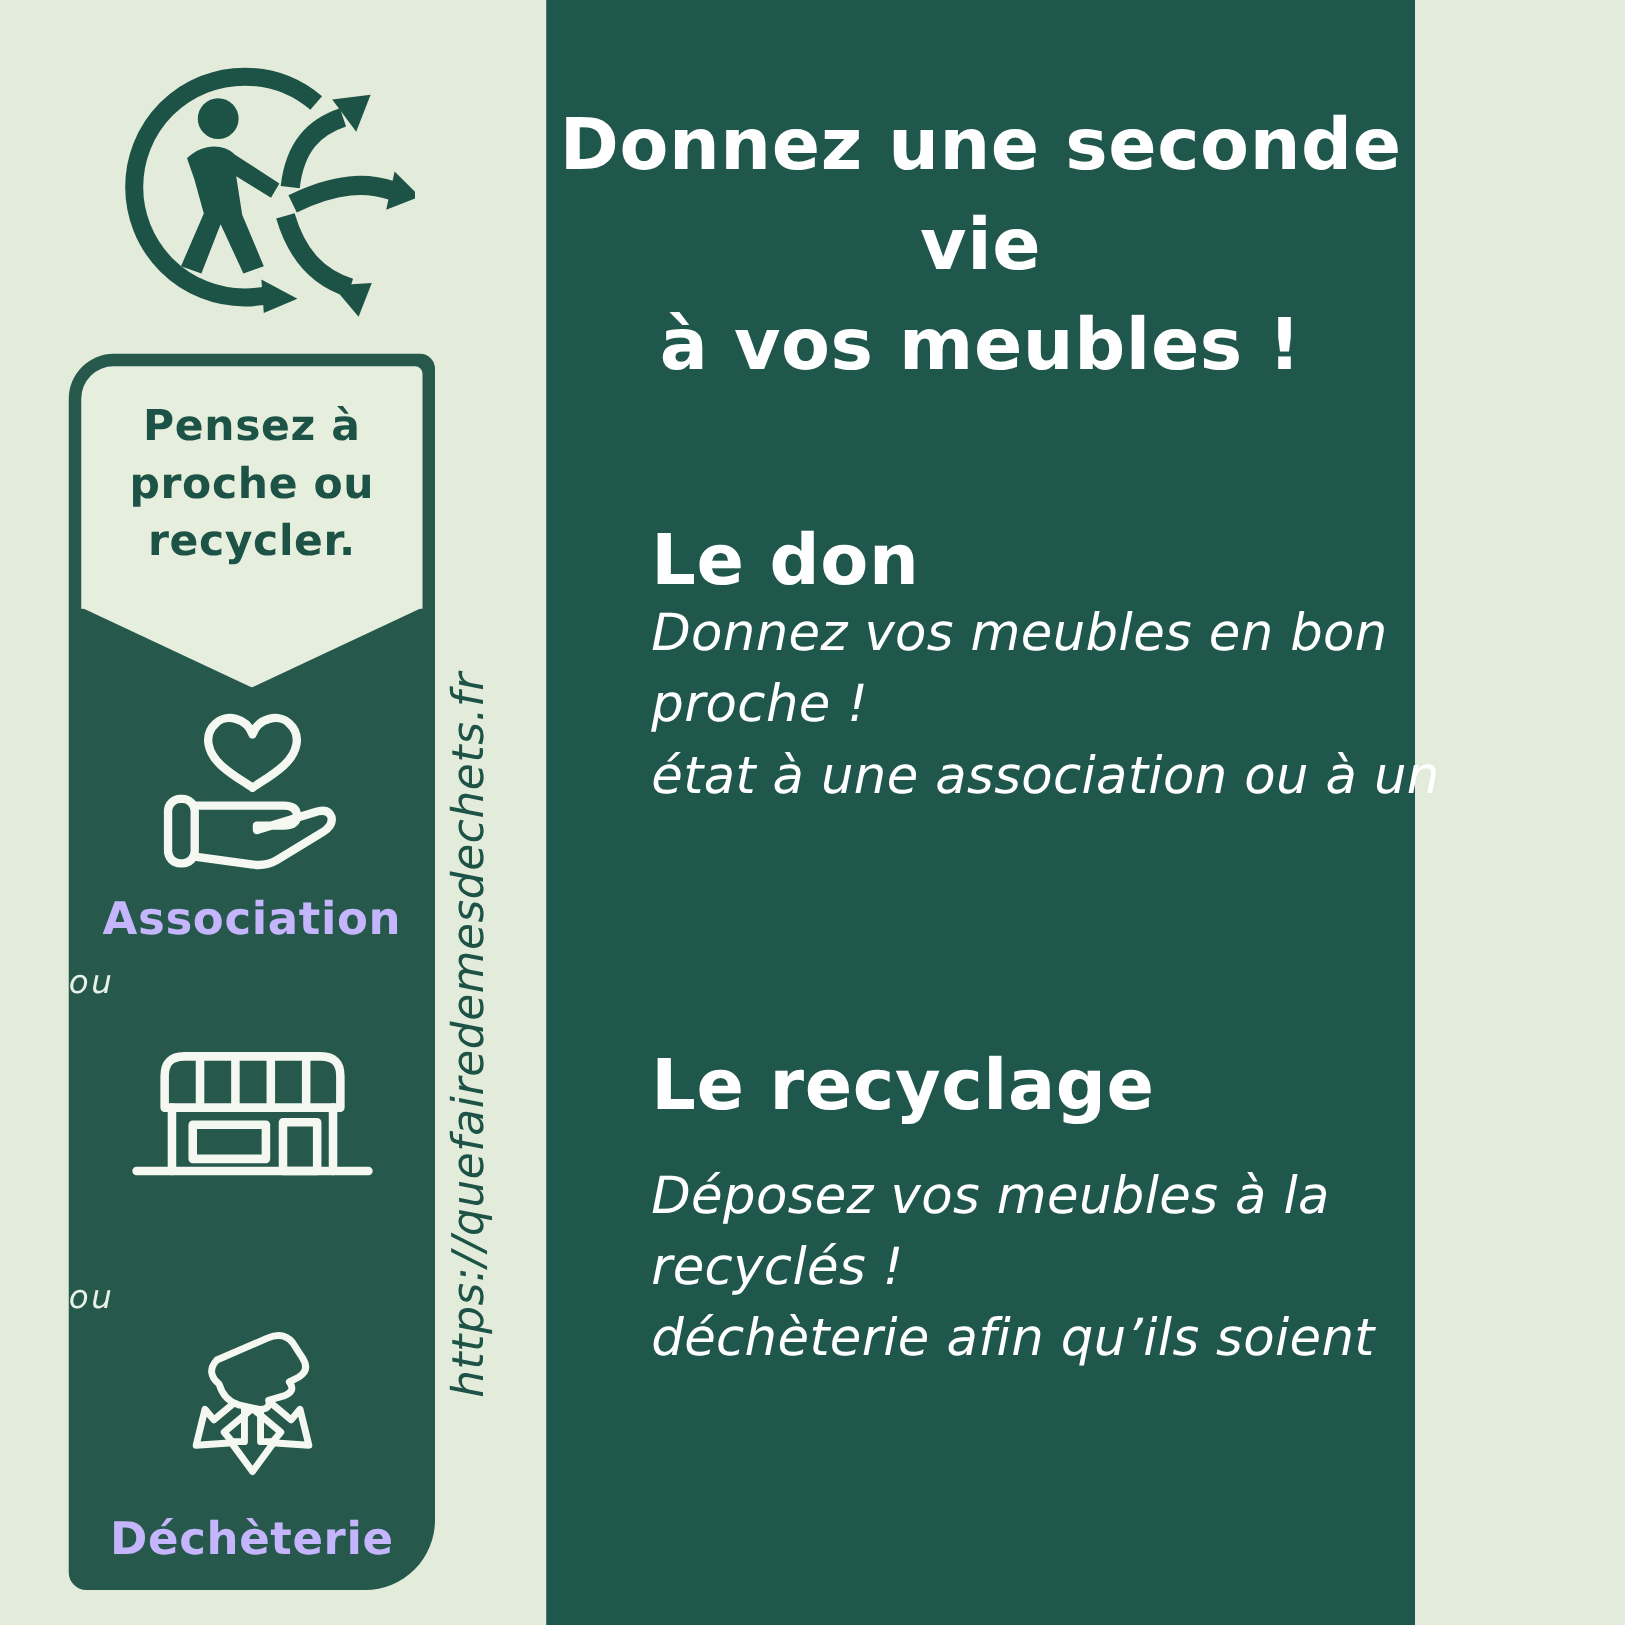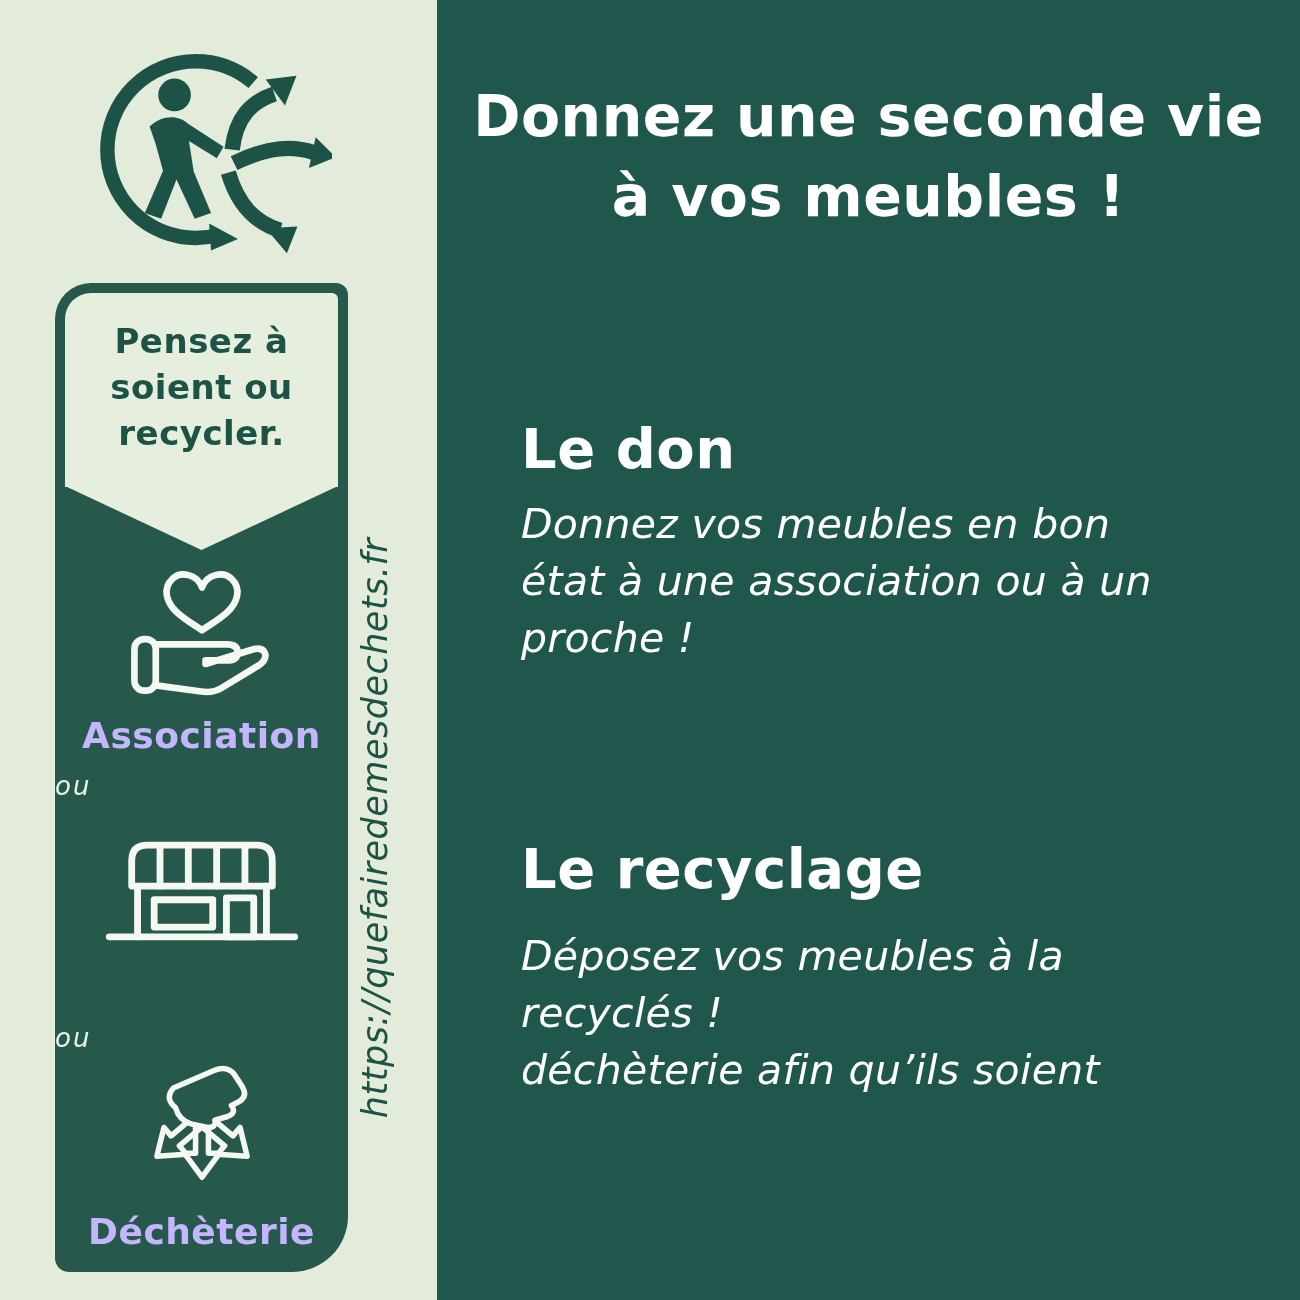--- a/index.html
+++ b/index.html
@@ -42,34 +42,34 @@
     font-style:italic;font-size:26px;letter-spacing:2px;
   }
   .url-vertical{
     position:absolute;left:45px;top:805px;width:660px;height:46px;
     transform:rotate(-90deg);transform-origin:center;
     display:flex;align-items:center;justify-content:center;
     color:#1d5346;font-style:italic;font-size:35px;letter-spacing:.5px;
     white-space:nowrap;
   }
   
-  .right-panel{position:absolute;left:437px;top:0;width:863px;height:1300px;background:#20574c;}
+  .right-panel{position:absolute;left:437px;top:0;width:695px;height:1300px;background:#20574c;}
   .main-title{
     position:absolute;left:0;top:76px;width:100%;text-align:center;
     color:#fff;font-weight:700;font-size:57px;line-height:80px;letter-spacing:.5px;
   }
   .section-heading{
     position:absolute;left:84px;color:#fff;font-weight:700;font-size:56px;letter-spacing:.5px;
   }
   .section-body{
     position:absolute;left:84px;width:730px;color:#fff;
     font-style:italic;font-size:41px;line-height:57px;letter-spacing:.3px;
   }
   .heading-don{top:416px;}
-  .body-don{top:496px;}
+  .body-don{top:478px;}
   .heading-rec{top:836px;}
   .body-rec{top:928px;}
   .line{display:block;}
 </style>
 </head>
 <body>
 
 <div class="canvas">
 
   <div class="left-panel">
@@ -94,21 +94,21 @@
         <path d="M142,128 C152,162 170,180 196,188" stroke="#1d5346" stroke-width="16" fill="none"></path>
         <polygon points="203,212 214,184 181,186"></polygon>
       </g>
     </svg>
 
     <div class="pledge-column">
 
       <div class="pledge-light">
         <div class="pledge-text">
           <span class="line">Pensez à</span>
-          <span class="line">soient ou</span>
+          <span class="line">proche ou</span>
           <span class="line">recycler.</span>
         </div>
       </div>
       <div class="pledge-chevron"></div>
 
       <svg class="opt-icon" style="top:278px" width="160" height="142" viewBox="0 0 180 152">
         <g fill="none" stroke="#f4f8f0" stroke-width="7.5" stroke-linejoin="round" stroke-linecap="round">
           <path d="M90,26 C85,11 66,7 57,16 C45,27 50,43 62,54 C72,63 83,69 90,74 C97,69 108,63 118,54 C130,43 135,27 123,16 C114,7 95,11 90,26 Z"></path>
           <rect x="14" y="84" width="24" height="58" rx="11"></rect>
           <path d="M38,90 L118,90 Q130,90 130,99 Q130,108 118,108 L94,108 L94,112 L146,96 Q158,92 161,100 Q163,108 153,114 L112,139 Q102,145 89,143 L38,136"></path>
@@ -153,22 +153,22 @@
   <div class="right-panel">
 
     <div class="main-title">
       <span class="line">Donnez une seconde vie</span>
       <span class="line">à vos meubles !</span>
     </div>
 
     <div class="section-heading heading-don">Le don</div>
     <div class="section-body body-don">
       <span class="line">Donnez vos meubles en bon</span>
+      <span class="line">proche !</span>
       <span class="line">état à une association ou à un</span>
-      <span class="line">proche !</span>
     </div>
 
     <div class="section-heading heading-rec">Le recyclage</div>
     <div class="section-body body-rec">
       <span class="line">Déposez vos meubles à la</span>
       <span class="line">recyclés !</span>
       <span class="line">déchèterie afin qu’ils soient</span>
     </div>
   </div>
 </div>

